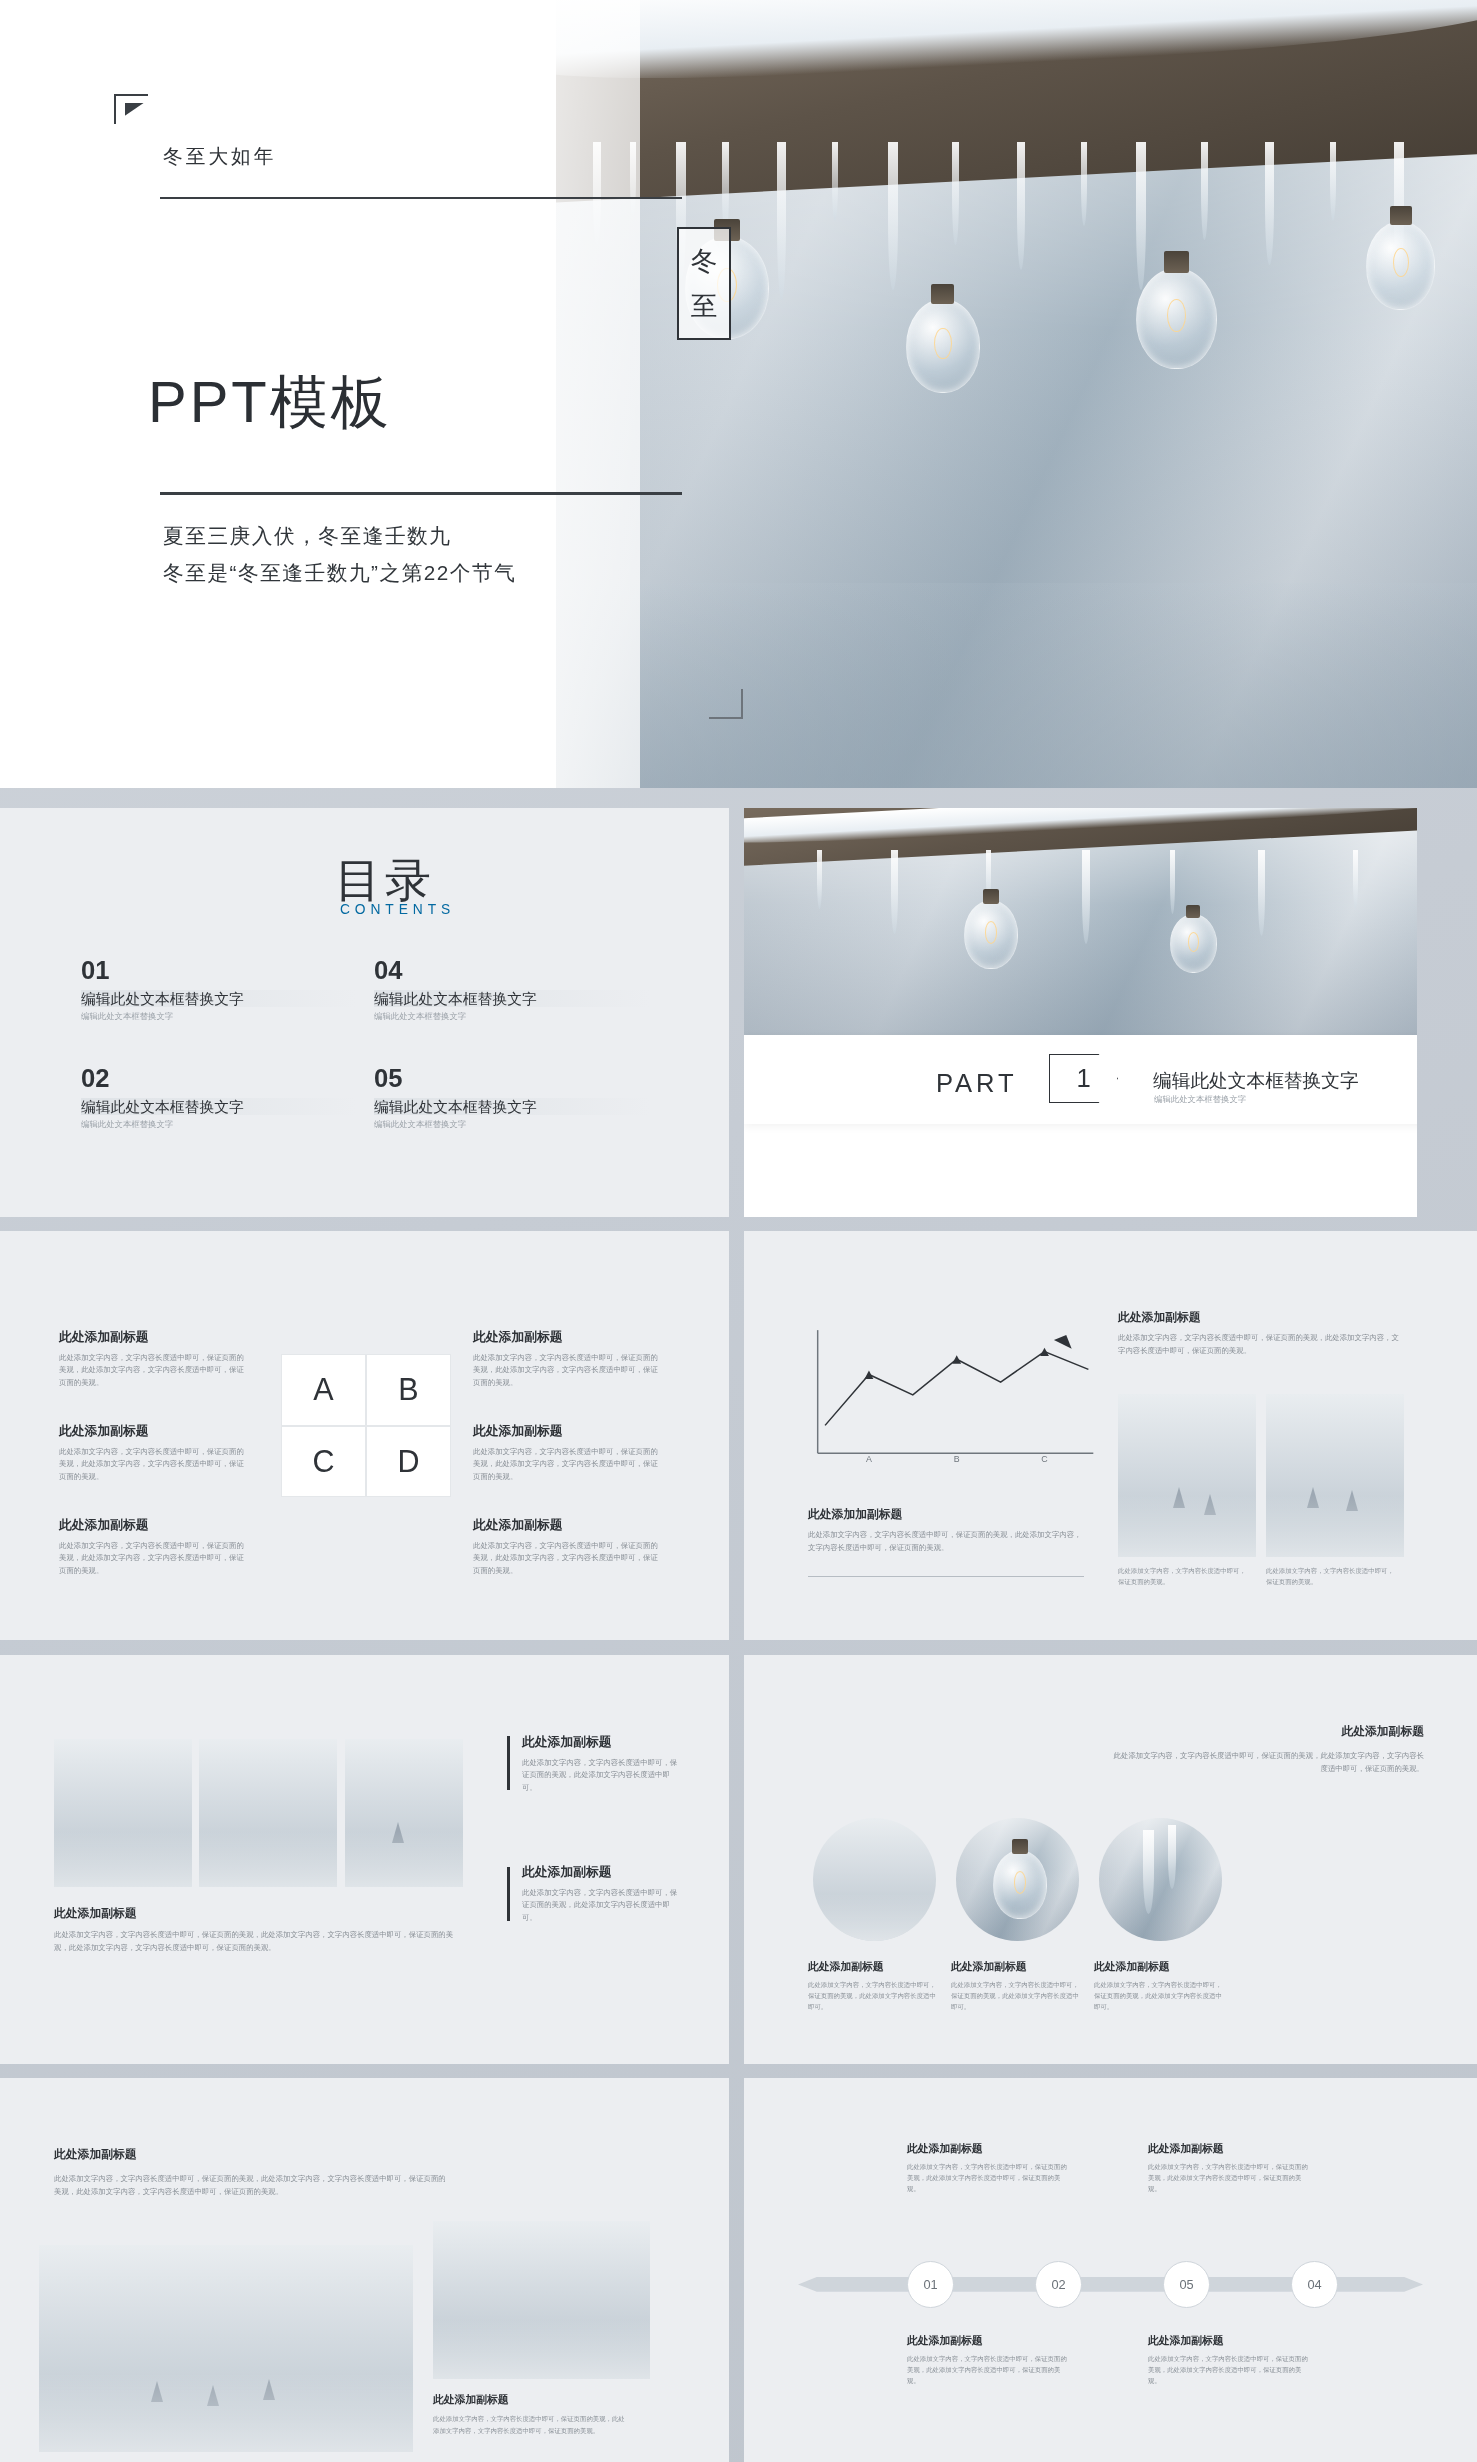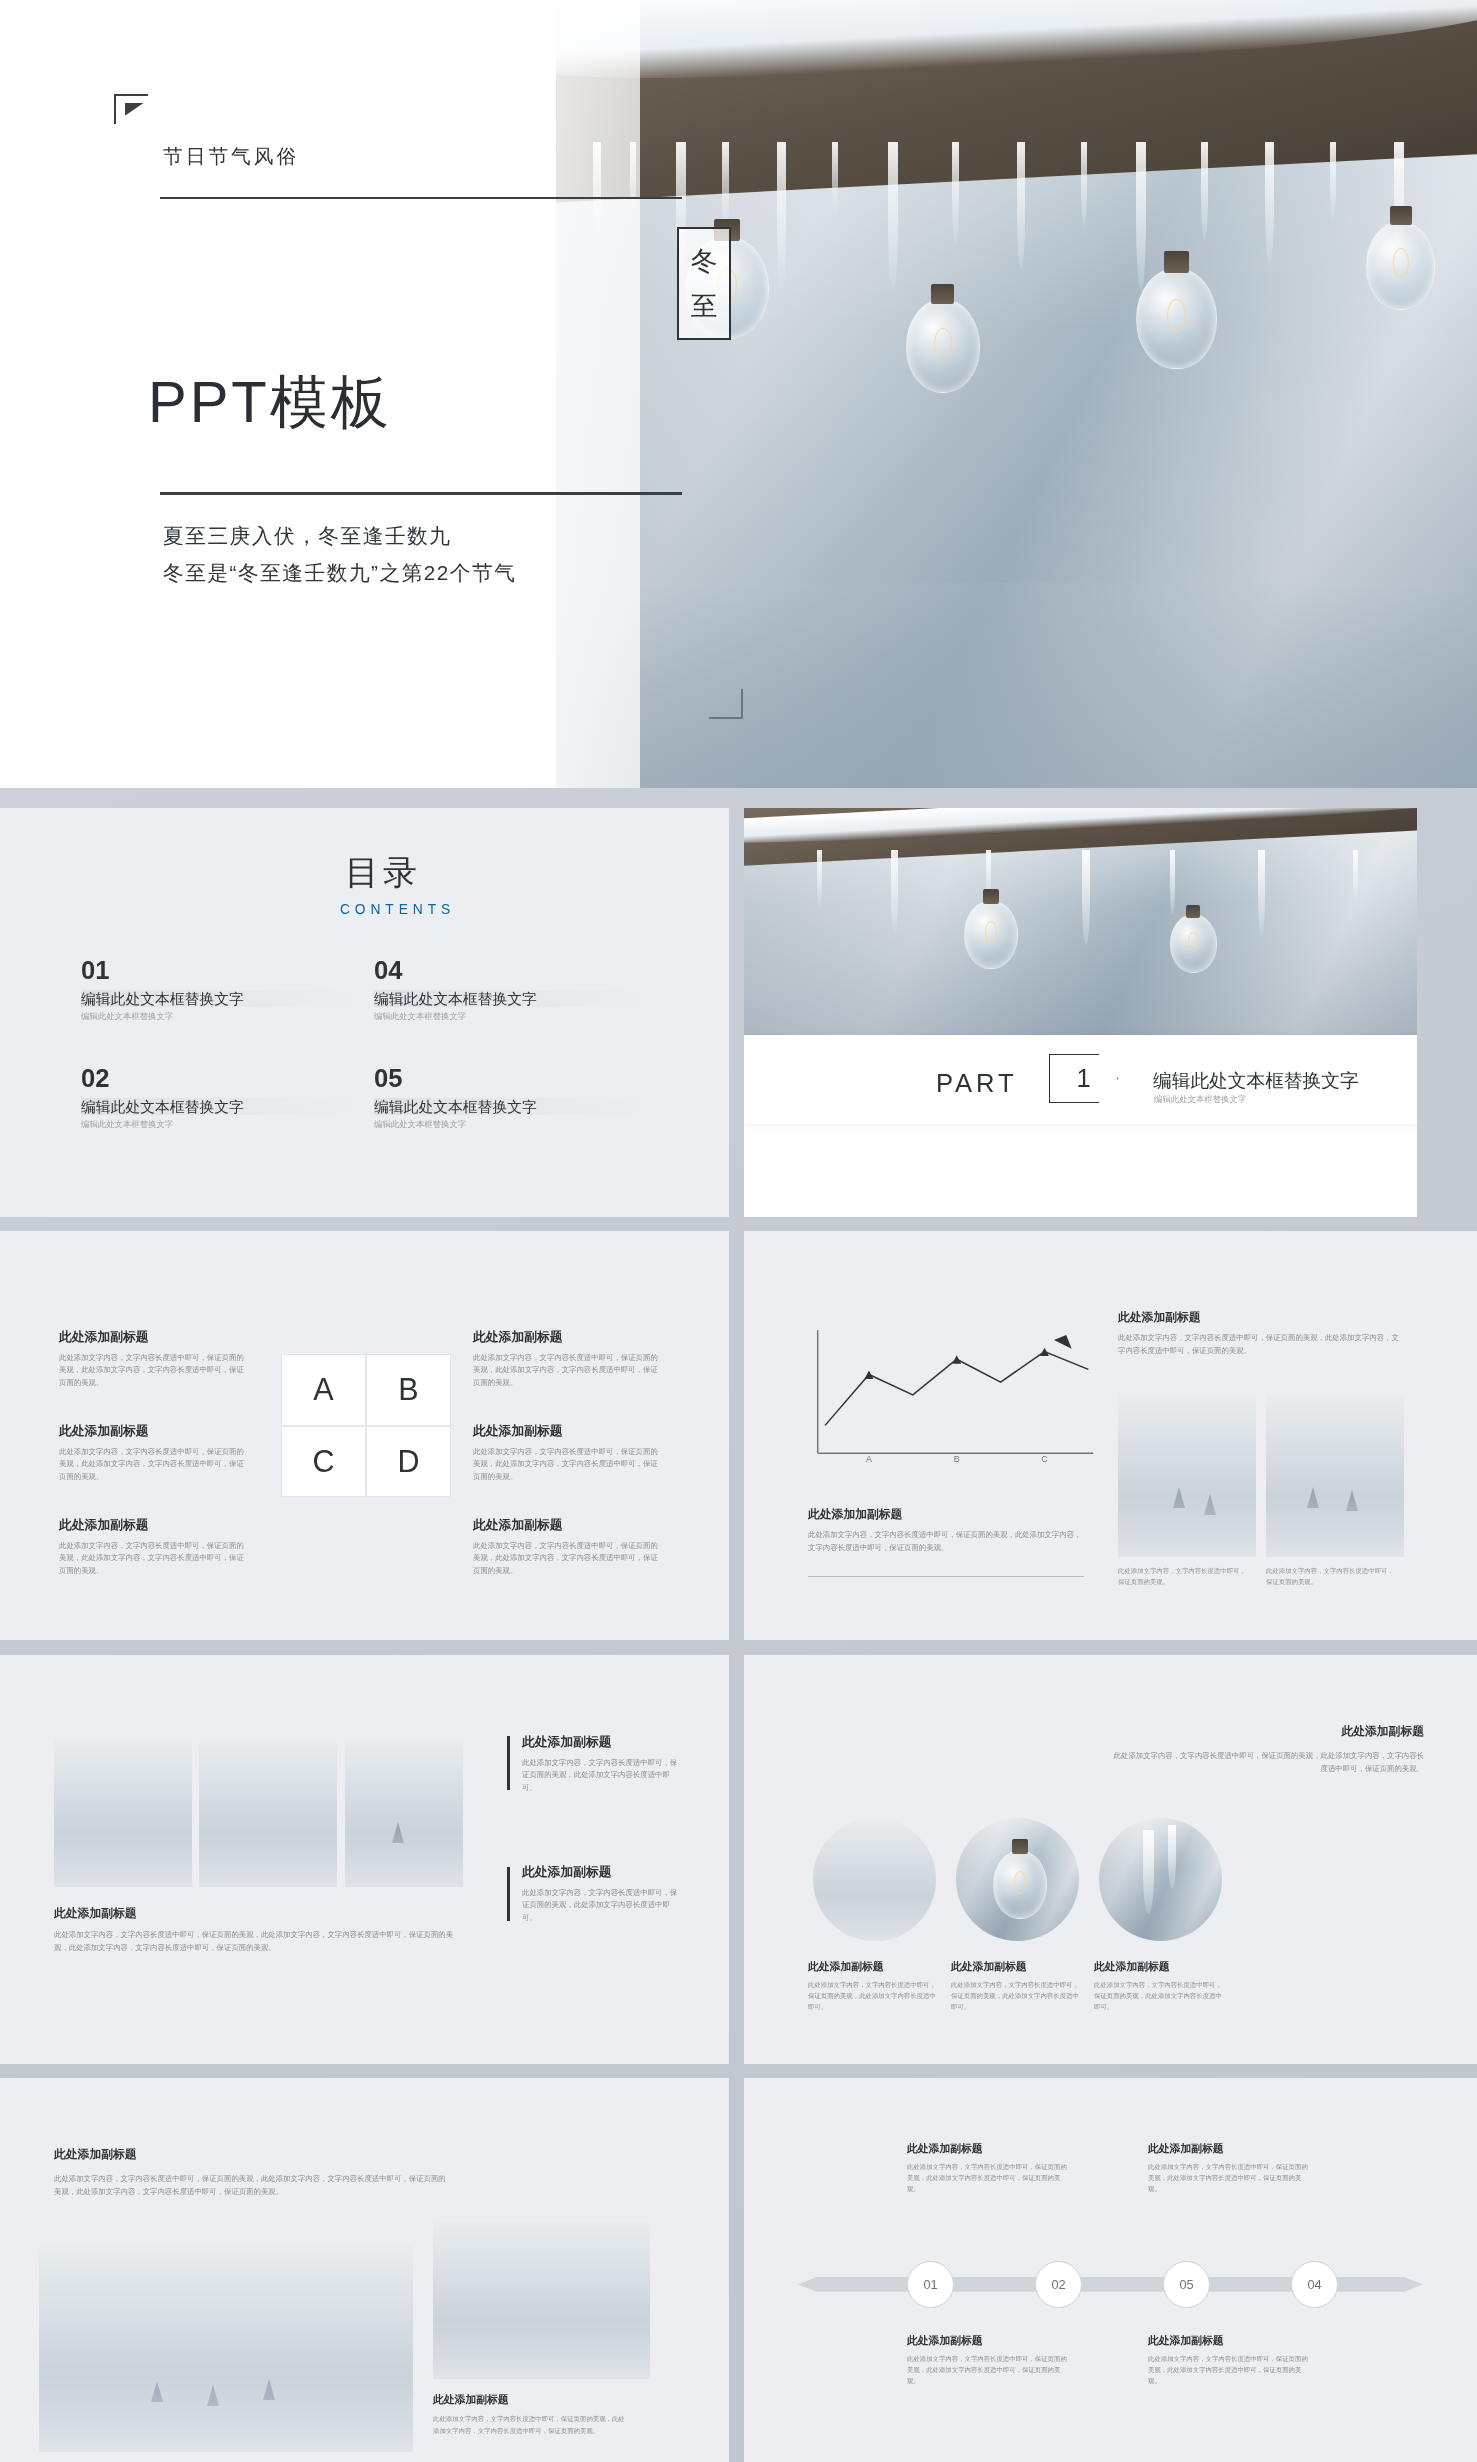--- a/index.html
+++ b/index.html
@@ -113,21 +113,21 @@
   #s1 .desc1 { position: absolute; left: 163px; top: 522px; font-size: 20.7px; letter-spacing: 1.5px; color: #31363b; }
   #s1 .desc2 { position: absolute; left: 163px; top: 559px; font-size: 20.7px; letter-spacing: 1.5px; color: #31363b; }
   #s1 .seal { position: absolute; left: 677px; top: 227px; width: 54px; height: 113px; border: 2px solid #2f3338;
       display: flex; flex-direction: column; align-items: center; justify-content: center; gap: 8.9px; background: rgba(255,255,255,.75); }
   #s1 .seal span { font-size: 26.6px; color: #2f3338; }
   #s1 .corner-br { position: absolute; left: 709px; top: 689px; width: 34px; height: 29.5px;
       border-bottom: 2.5px solid #6d747b; border-right: 2.5px solid #6d747b; }
 
   
   #s2 { left: 0; top: 808px; width: 729px; height: 409px; background: #eceef1; }
-  #s2 .toc-title { position: absolute; left: 335px; top: 42px; font-size: 34px; letter-spacing: 3.9px; color: #2f3338; margin-left: 10px; }
+  #s2 .toc-title { position: absolute; left: 335px; top: 42px; font-size: 46px; letter-spacing: 3.9px; color: #2f3338; }
   #s2 .toc-sub { position: absolute; left: 340px; top: 94px; font-size: 13.8px; letter-spacing: 4.9px; color: #0369a1; }
   .toc-item { position: absolute; width: 276px; }
   .toc-item .num { font-size: 25.6px; color: #2f3338; font-weight: bold; }
   .toc-item .bar { margin-top: 4.9px; height: 16.7px; background: linear-gradient(90deg, #dfe3e7, rgba(223,227,231,0)); }
   .toc-item .lbl { position: absolute; left: 0; top: 34px; font-size: 14.8px; color: #2f3338; }
   .toc-item .sml { position: absolute; left: 0; top: 55px; font-size: 8.4px; color: #9aa1a8; }
 
   
   #s3 { left: 744px; top: 808px; width: 673px; height: 409px; background: #fff; text-align: center; }
   #s3 .hero { position: absolute; left: 0; top: 0; width: 734px; height: 231px; }
@@ -195,21 +195,21 @@
       <div class="bulb" style="left:63%;top:34%;width:81px;height:101px;">
           <div class="filament"></div>
         </div>
       <div class="bulb" style="left:88%;top:28%;width:69px;height:89px;">
           <div class="filament"></div>
         </div>
       <div class="waterline"></div>
     </div>
     <div class="left-pane"></div>
     <div class="corner-mark"></div>
-    <div class="sub-top t-cn">节日节气风俗</div>
+    <div class="sub-top t-cn">冬至大如年</div>
     <div class="rule-top hair"></div>
     <div class="title2 t-cn">PPT模板</div>
     <div class="seal">
       <span>冬</span>
       <span>至</span>
     </div>
     <div class="rule-bot hair"></div>
     <div class="desc1 t-cn">夏至三庚入伏，冬至逢壬数九</div>
     <div class="desc2 t-cn">冬至是“冬至逢壬数九”之第22个节气</div>
     <div class="corner-br"></div>

